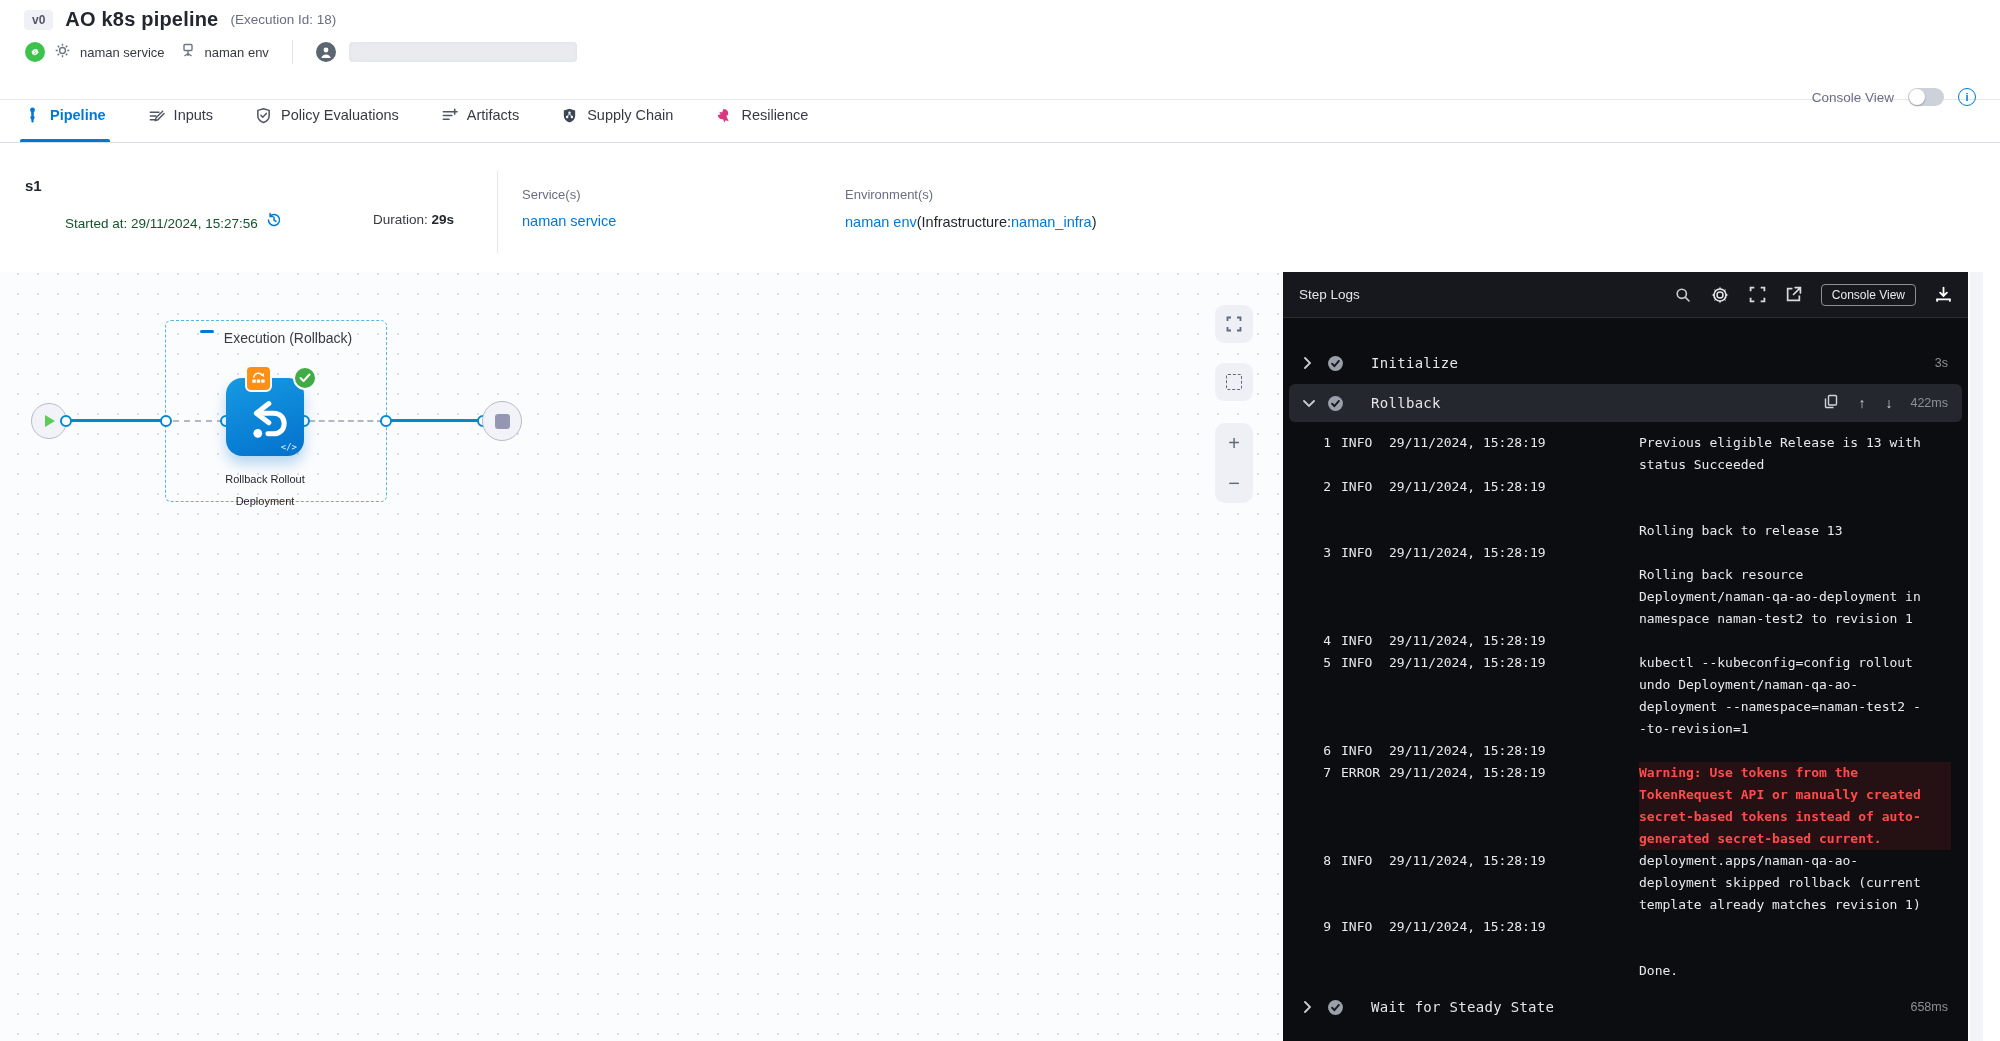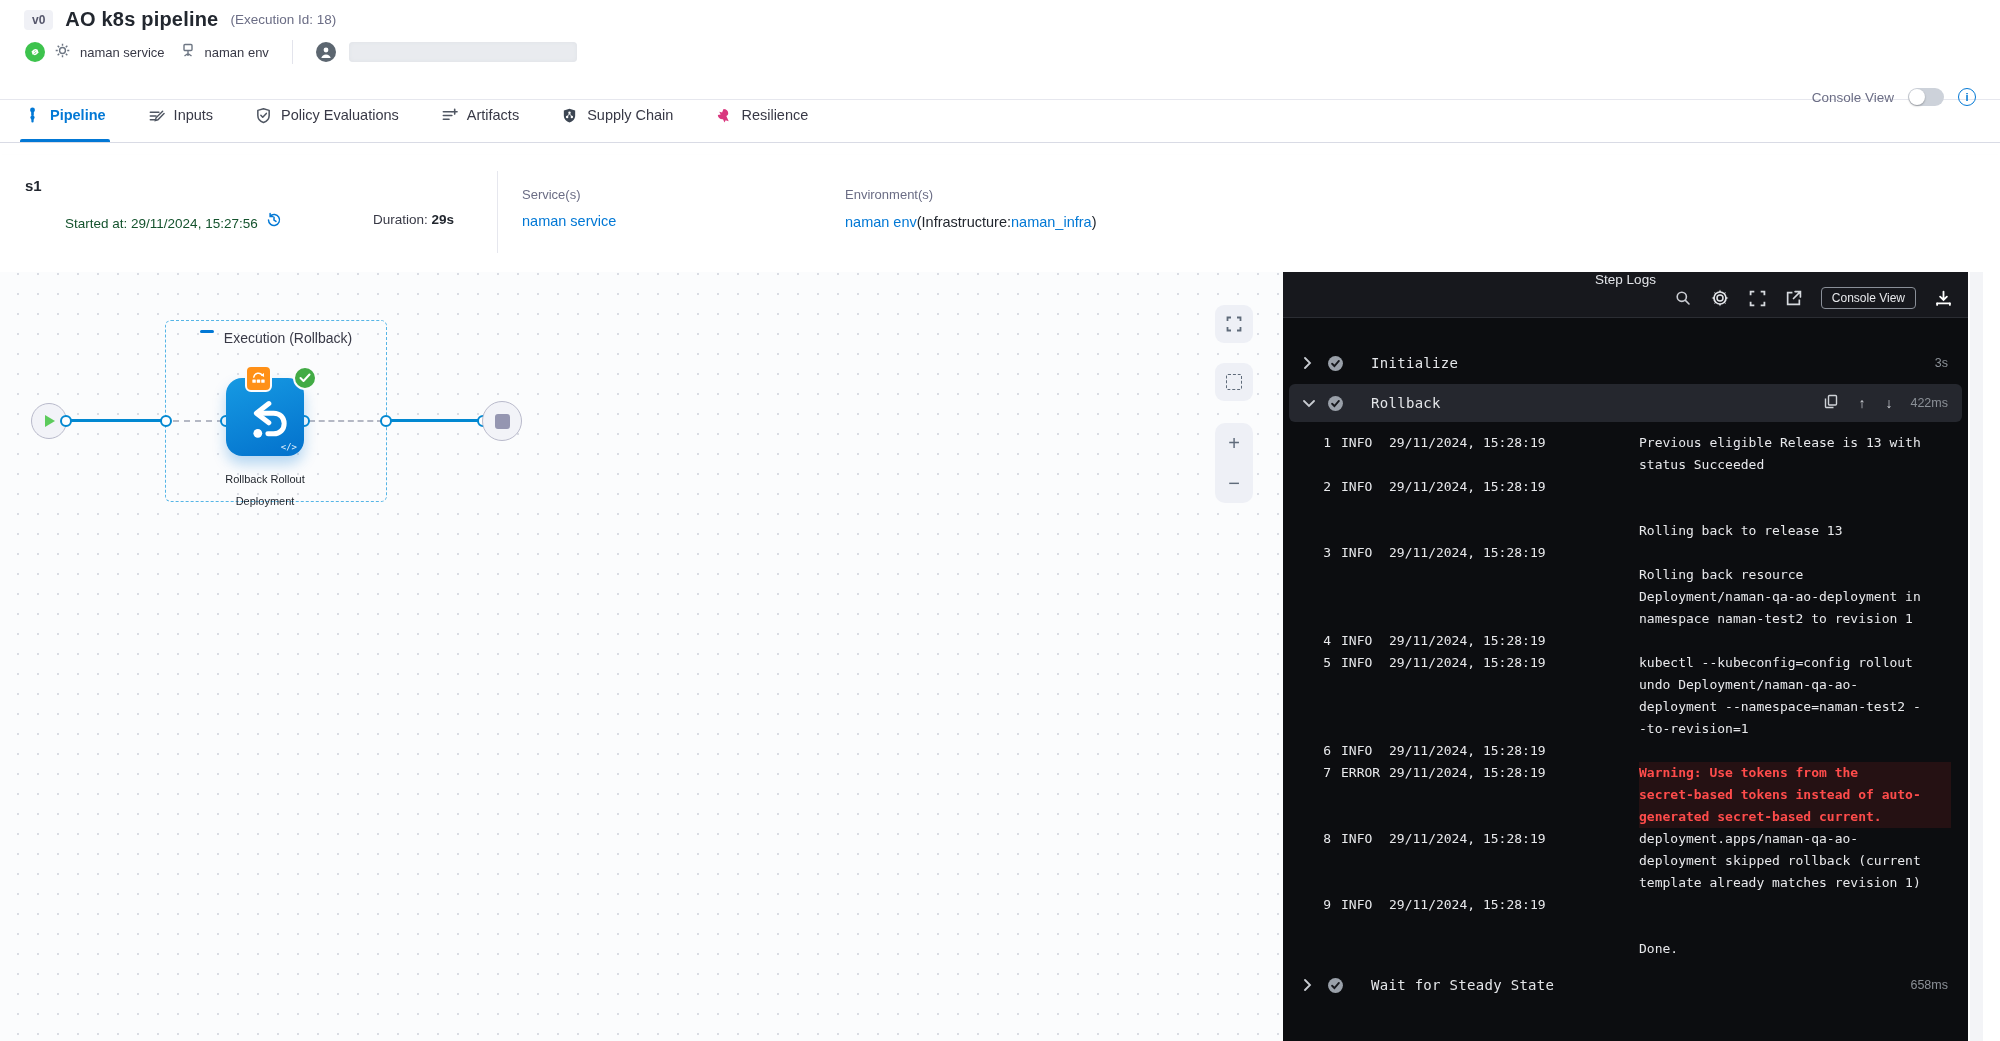--- a/index.html
+++ b/index.html
@@ -93,21 +93,21 @@
                 background:#eef0f6; display:flex; align-items:center; justify-content:center; cursor:pointer; }
   .zoom-ctrl { position:absolute; left:1215px; top:151px; width:38px; height:80px; border-radius:10px;
                background:#eef0f6; display:flex; flex-direction:column; align-items:center;
                justify-content:space-around; color:#5f6b7a; }
   .zoom-ctrl div { font-size:20px; line-height:20px; cursor:pointer; }
   .marquee-ico { width:16px; height:16px; border:1.6px dashed #5f6b7a; border-radius:2px; }
 
   
   .log-panel { position:relative; width:685px; height:769px; background:#0c0d10; }
   .panel-header { height:46px; background:#17181d; border-bottom:1px solid #2b2d33;
-                  display:flex; align-items:center; padding:0 16px;flex-direction:column; }
+                  display:flex; align-items:center; padding:0 16px; }
   .panel-title { font-size:13.5px; color:#e3e5e9; }
   .ph-icons { margin-left:auto; display:flex; align-items:center; gap:19px; }
   .ph-ico { color:#d6d9de; cursor:pointer; display:flex; align-items:center; }
   .gear-glyph { font-size:19px; color:#e3e5e9; line-height:19px; }
   .cv-btn { border:1px solid #8a8f98; border-radius:4px; color:#e8e9ec; font-size:12px;
             padding:3px 10px; cursor:pointer; white-space:nowrap; }
   .log-body { padding-top:24px; }
   .section-row { height:38px; margin:2px 6px; padding:0 14px; border-radius:6px;
                  display:flex; align-items:center; cursor:pointer; }
   .section-row.active { background:#25272e; }
@@ -458,20 +458,21 @@
             <div class="log-line"><span class="ln"></span><span class="lvl"></span><span class="ts"></span><span class="msg">Rolling back resource</span></div>
             <div class="log-line"><span class="ln"></span><span class="lvl"></span><span class="ts"></span><span class="msg">Deployment/naman-qa-ao-deployment in</span></div>
             <div class="log-line"><span class="ln"></span><span class="lvl"></span><span class="ts"></span><span class="msg">namespace naman-test2 to revision 1</span></div>
             <div class="log-line"><span class="ln">4</span><span class="lvl">INFO</span><span class="ts">29/11/2024, 15:28:19</span><span class="msg"></span></div>
             <div class="log-line"><span class="ln">5</span><span class="lvl">INFO</span><span class="ts">29/11/2024, 15:28:19</span><span class="msg">kubectl --kubeconfig=config rollout</span></div>
             <div class="log-line"><span class="ln"></span><span class="lvl"></span><span class="ts"></span><span class="msg">undo Deployment/naman-qa-ao-</span></div>
             <div class="log-line"><span class="ln"></span><span class="lvl"></span><span class="ts"></span><span class="msg">deployment --namespace=naman-test2 -</span></div>
             <div class="log-line"><span class="ln"></span><span class="lvl"></span><span class="ts"></span><span class="msg">-to-revision=1</span></div>
             <div class="log-line"><span class="ln">6</span><span class="lvl">INFO</span><span class="ts">29/11/2024, 15:28:19</span><span class="msg"></span></div>
             <div class="log-line"><span class="ln">7</span><span class="lvl">ERROR</span><span class="ts">29/11/2024, 15:28:19</span><span class="msg err">Warning: Use tokens from the</span></div>
+            <div class="log-line"><span class="ln"></span><span class="lvl"></span><span class="ts"></span><span class="msg err">TokenRequest API or manually created</span></div>
             <div class="log-line"><span class="ln"></span><span class="lvl"></span><span class="ts"></span><span class="msg err">secret-based tokens instead of auto-</span></div>
             <div class="log-line"><span class="ln"></span><span class="lvl"></span><span class="ts"></span><span class="msg err">generated secret-based current.</span></div>
             <div class="log-line"><span class="ln">8</span><span class="lvl">INFO</span><span class="ts">29/11/2024, 15:28:19</span><span class="msg">deployment.apps/naman-qa-ao-</span></div>
             <div class="log-line"><span class="ln"></span><span class="lvl"></span><span class="ts"></span><span class="msg">deployment skipped rollback (current</span></div>
             <div class="log-line"><span class="ln"></span><span class="lvl"></span><span class="ts"></span><span class="msg">template already matches revision 1)</span></div>
             <div class="log-line"><span class="ln">9</span><span class="lvl">INFO</span><span class="ts">29/11/2024, 15:28:19</span><span class="msg"></span></div>
             <div class="log-line"><span class="ln"></span><span class="lvl"></span><span class="ts"></span><span class="msg"></span></div>
             <div class="log-line"><span class="ln"></span><span class="lvl"></span><span class="ts"></span><span class="msg">Done.</span></div>
           </div>
 

